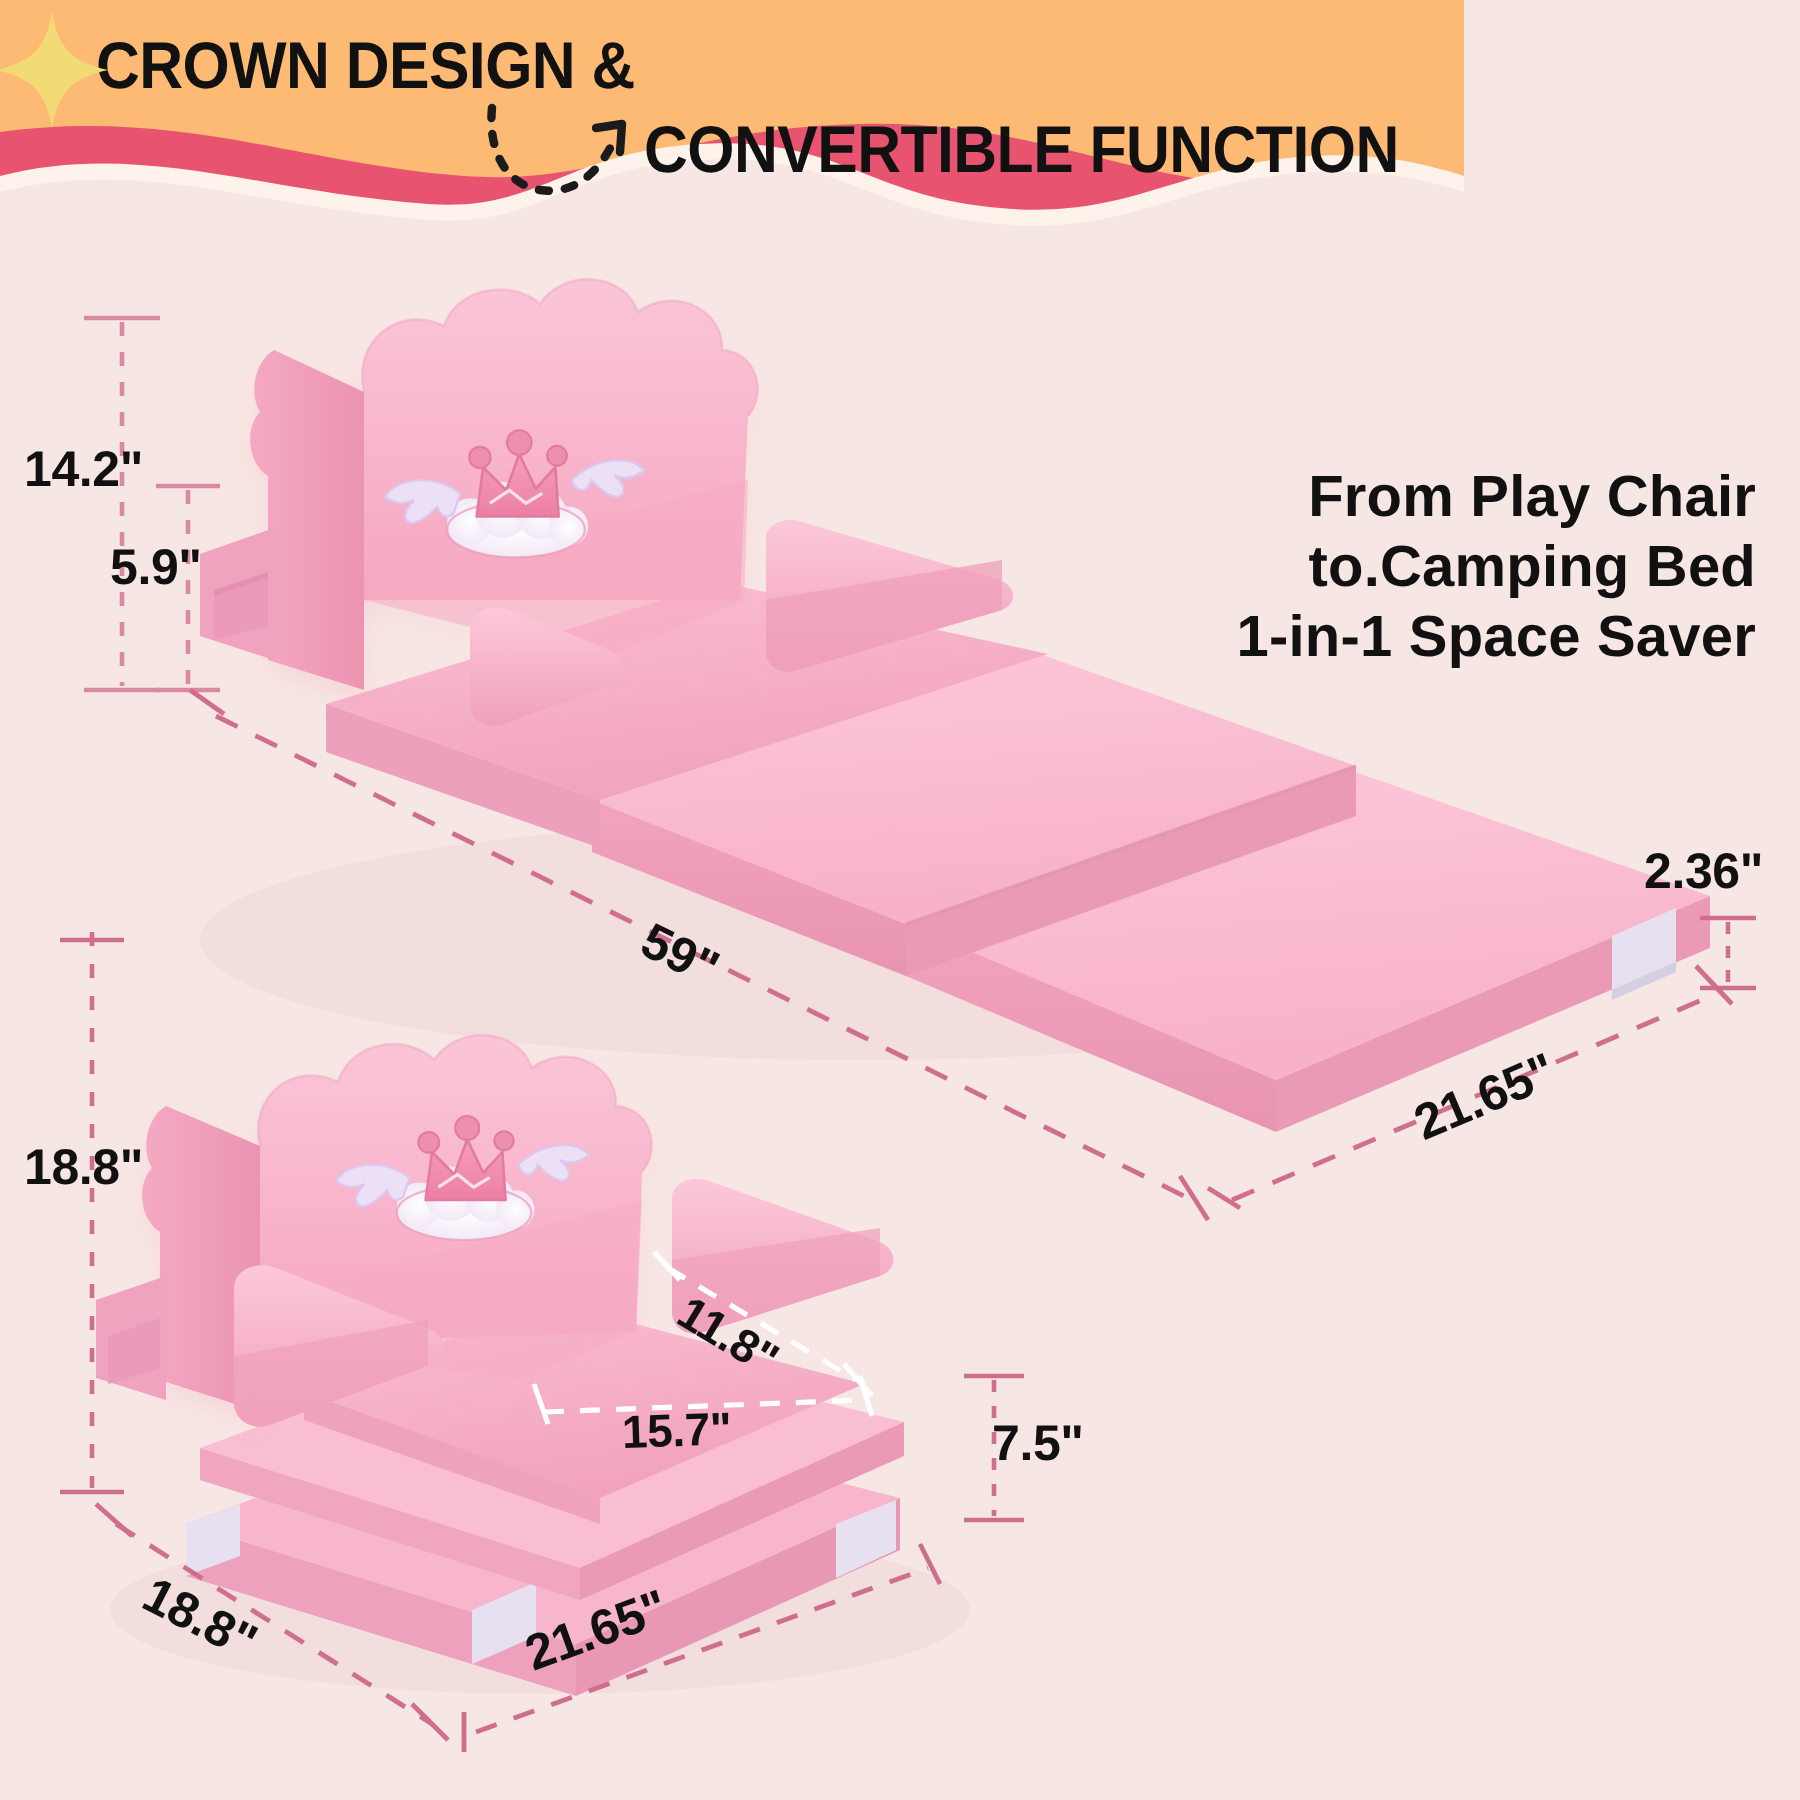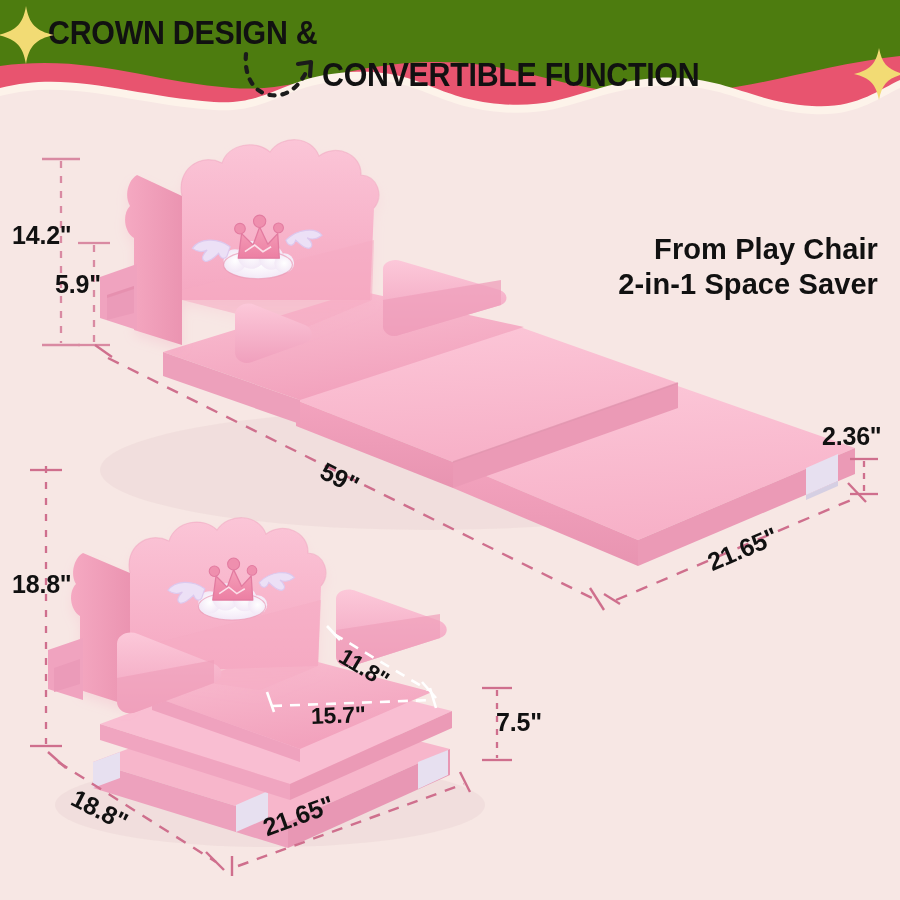--- a/index.html
+++ b/index.html
@@ -7,22 +7,22 @@
   body {
     font-family: "Liberation Sans", sans-serif;
     background:#f7e7e4;
     position:relative;
     overflow:hidden;
   }
   .stage { position:absolute; inset:0; }
 
   
   .header {
-    position:absolute; left:0; top:0; width:900px; height:118px;
-    background:#4d7c0f;
+    position:absolute; left:0; top:0; width:732px; height:118px;
+    background:#fdba74;
     overflow:hidden;
     z-index:40;
   }
   .hdr-wave-pink, .hdr-wave-cream {
     position:absolute; left:0; bottom:0; width:900px; height:70px;
   }
   .hdr-title {
     position:absolute; left:0; top:0; width:900px; height:118px;
     z-index:5;
   }
@@ -408,21 +408,22 @@
   <div class="dim sz-md" style="left:311px; top:703px; transform:rotate(-2deg); transform-origin:left center;">15.7"</div>
 
   <div class="dim sz-lg" style="left:496px; top:708px;">7.5"</div>
 
   <div class="dim sz-lg" style="left:73px; top:782px; transform:rotate(27deg); transform-origin:left center;">18.8"</div>
 
   <div class="dim sz-lg" style="left:264px; top:814px; transform:rotate(-20deg); transform-origin:left center;">21.65"</div>
 
   <div class="promo">
     <div class="promo-line">From Play Chair</div>
-    <div class="promo-line">2-in-1 Space Saver</div>
+    <div class="promo-line">to.Camping Bed</div>
+    <div class="promo-line">1-in-1 Space Saver</div>
   </div>
 
   <div class="header">
 
     <svg class="hdr-wave-pink" viewBox="0 0 900 70" preserveAspectRatio="none">
       <path d="M0,18 C90,6 150,34 232,40 C300,45 340,16 430,14
                C520,12 560,44 650,46 C740,48 810,18 900,8
                L900,70 L0,70 Z" fill="#e8546f"></path>
     </svg>
 

